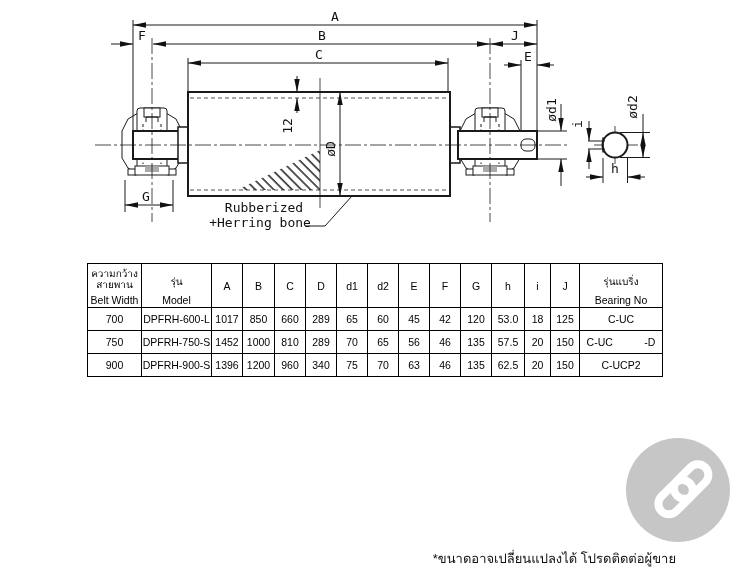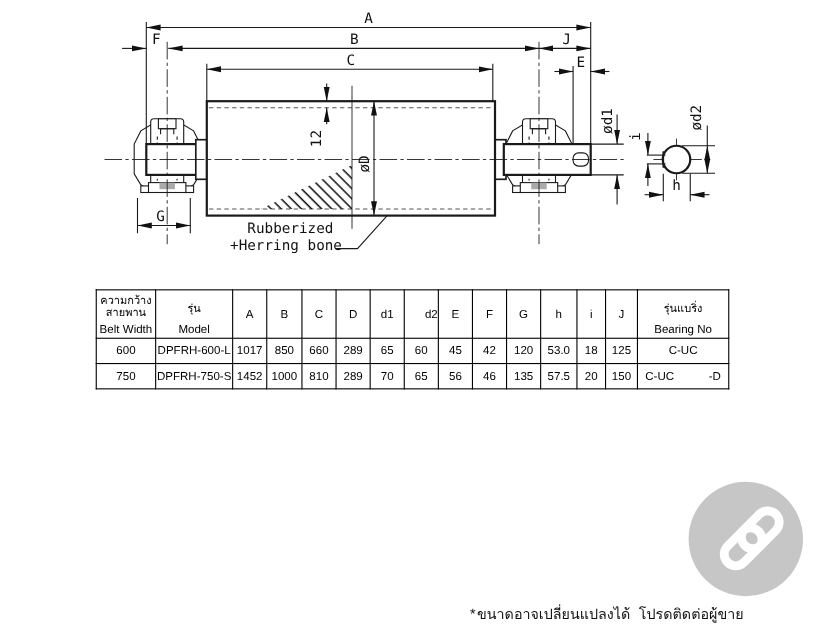--- a/index.html
+++ b/index.html
@@ -12,21 +12,21 @@
              table-layout:fixed;font-size:10.5px;}
   table.spec th,table.spec td{border:1px solid #000;padding:0;text-align:center;
              vertical-align:middle;font-weight:normal;white-space:nowrap;overflow:hidden;}
   table.spec thead tr{height:44px;}
   table.spec tbody tr{height:23px;}
   .th-stack{display:flex;flex-direction:column;justify-content:space-between;
             height:38px;padding:3px 0 1px 0;}
   .th-stack .th-thai{font-size:10px;line-height:11px;}
   .th-stack .th-en{font-size:10.5px;line-height:11px;text-align:center;}
   td.bearing-cell{text-align:left;padding-left:7px;white-space:pre;}
-  .note{position:absolute;top:548px;right:74px;font-size:13px;color:#111;font-family:Liberation Mono, monospace;}
+  .note{position:absolute;top:548px;right:74px;font-size:13px;color:#111;}
   .watermark{position:absolute;left:0;top:0;pointer-events:none;}
 </style>
 </head>
 <body>
 
 <div class="stage">
 
   <svg class="drawing" width="750" height="262" viewBox="0 0 750 262">
     <defs>
       <marker id="ae" markerUnits="userSpaceOnUse" markerWidth="14" markerHeight="8" refX="13" refY="4" orient="auto">
@@ -181,38 +181,38 @@
             <div class="th-thai" style="padding-top:8px">รุ่น</div>
             <div class="th-en">Model</div>
           </div>
         </th>
 
         <th style="vertical-align: middle;">A</th>
           <th style="vertical-align: middle;">B</th>
           <th style="vertical-align: middle;">C</th>
           <th style="vertical-align: middle;">D</th>
           <th style="vertical-align: middle;">d1</th>
-          <th style="vertical-align: middle; text-align: right;">d2</th>
+          <th style="vertical-align: middle;">d2</th>
           <th style="vertical-align: middle;">E</th>
           <th style="vertical-align: middle;">F</th>
           <th style="vertical-align: middle;">G</th>
           <th style="vertical-align: middle;">h</th>
           <th style="vertical-align: middle;">i</th>
           <th style="vertical-align: middle;">J</th>
           <th id="bearing-th">
           <div class="th-stack">
             <div class="th-thai" style="padding-top:8px">รุ่นแบริ่ง</div>
             <div class="th-en">Bearing No</div>
           </div>
         </th>
       </tr>
     </thead>
     <tbody id="spec-body">
         <tr>
-          <td>600</td>
+          <td>700</td>
           <td>DPFRH-600-L</td>
           <td>1017</td>
           <td>850</td>
           <td>660</td>
           <td>289</td>
           <td>65</td>
           <td>60</td>
           <td>45</td>
           <td>42</td>
           <td>120</td>
@@ -231,20 +231,37 @@
           <td>70</td>
           <td>65</td>
           <td>56</td>
           <td>46</td>
           <td>135</td>
           <td>57.5</td>
           <td>20</td>
           <td>150</td>
           <td class="bearing-cell">C-UC   -D</td>
         </tr>
+        <tr>
+          <td>900</td>
+          <td>DPFRH-900-S</td>
+          <td>1396</td>
+          <td>1200</td>
+          <td>960</td>
+          <td>340</td>
+          <td>75</td>
+          <td>70</td>
+          <td>63</td>
+          <td>46</td>
+          <td>135</td>
+          <td>62.5</td>
+          <td>20</td>
+          <td>150</td>
+          <td class="bearing-cell">C-UCP2</td>
+        </tr>
       </tbody>
   </table>
 
   <div class="note">*ขนาดอาจเปลี่ยนแปลงได้ โปรดติดต่อผู้ขาย</div>
 
   <svg class="watermark" width="750" height="583" viewBox="0 0 750 583">
     <defs>
       <mask id="wm-mask">
         <rect x="0" y="0" width="750" height="583" fill="#fff"></rect>
         <g transform="translate(683,489) rotate(-45)" stroke="#000" stroke-width="8" fill="none">

